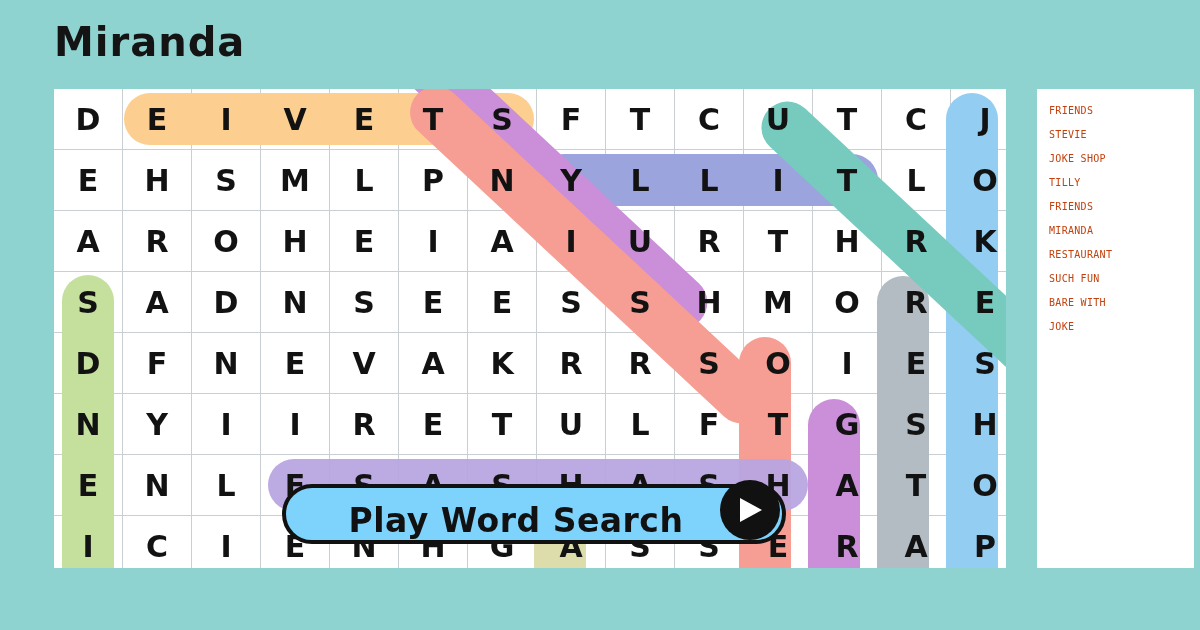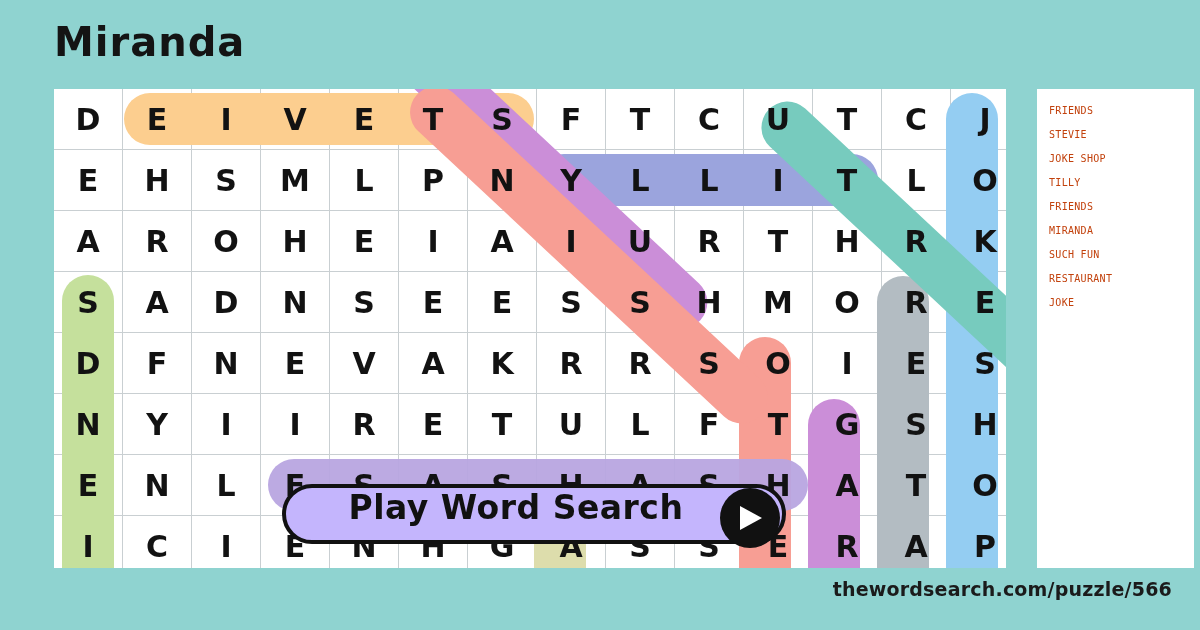--- a/index.html
+++ b/index.html
@@ -80,25 +80,25 @@
     line-height:24px;
     letter-spacing:0.3px;
     white-space:nowrap;
   }
   .wordlist ul{margin:0;padding:0;}
 
   
   .cta{
     position:absolute;left:258px;top:484px;
     width:504px;height:60px;
-    background:#c4b5fd;
+    background:#7dd3fc;
     border:4px solid #111111;
     border-radius:40px;
     box-sizing:border-box;
-    display:flex;align-items:flex-start;
+    display:flex;align-items:flex-end;
     z-index:20;
     cursor:pointer;
   }
   .cta-label{
     flex:1;
     text-align:center;
     font-family:"DejaVu Sans",sans-serif;
     font-size:33px;font-weight:700;color:#111111;
     letter-spacing:0.5px;
     padding-left:26px;
@@ -391,30 +391,30 @@
   </div>
 
   <div class="wordlist">
     <ul id="wordlist-ul">
         <li>FRIENDS</li>
         <li>STEVIE</li>
         <li>JOKE SHOP</li>
         <li>TILLY</li>
         <li>FRIENDS</li>
         <li>MIRANDA</li>
+        <li>RESTAURANT</li>
         <li>SUCH FUN</li>
-        <li>RESTAURANT</li>
+        <li>BARE WITH</li>
         <li>JOKE</li>
       </ul>
   </div>
 
   <div class="cta">
     <div class="cta-label">Play Word Search</div>
     <div class="cta-play">
       <svg width="28" height="30" viewBox="0 0 28 30" aria-hidden="true">
         <polygon points="4,3 26,15 4,27" fill="#ffffff"></polygon>
       </svg>
     </div>
   </div>
 
-  <div class="footer">thewordsearch.com/puzzle/566</div>
 
 </div>
 
 </body></html>

